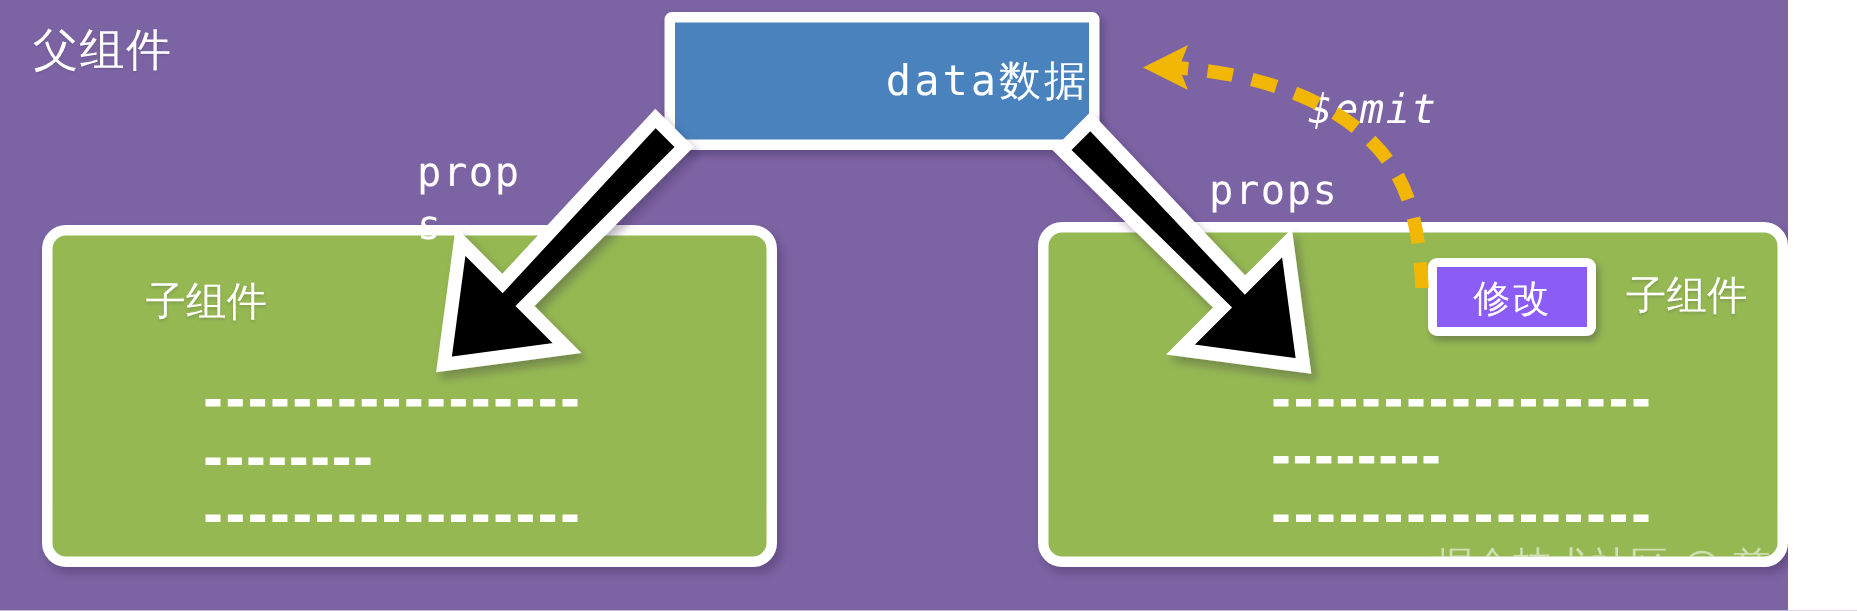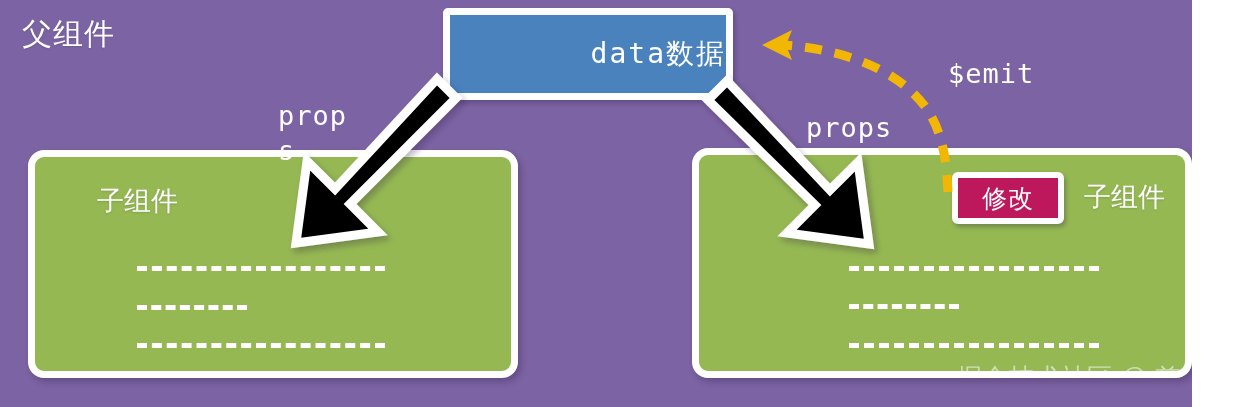--- a/index.html
+++ b/index.html
@@ -85,21 +85,21 @@
   }
 
   
   #modify-chip {
     position: absolute;
     left: 952px;
     top: 172px;
     width: 112px;
     height: 52px;
     box-sizing: border-box;
-    background: #be185d;
+    background: #8b5cf6;
     border: 6px solid #ffffff;
     border-radius: 6px;
     box-shadow: 2px 3px 4px rgba(40,25,60,0.30);
     display: flex;
     align-items: center;
     justify-content: center;
   }
   #modify-chip .label {
     font-size: 25px;
     color: #ffffff;
@@ -111,21 +111,21 @@
   .mono-label {
     position: absolute;
     font-family: "DejaVu Sans Mono", "Liberation Mono", monospace;
     font-size: 27px;
     line-height: 35px;
     color: #ffffff;
     letter-spacing: 1px;
   }
   #props-left  { left: 278px; top: 98px; width: 72px; word-break: break-all; }
   #props-right { left: 806px; top: 110px; white-space: nowrap; }
-  #emit-label  { left: 948px; top: 56px; white-space: nowrap; }
+  #emit-label  { left: 872px; top: 56px; white-space: nowrap; font-style: italic; }
 
   
   #overlay {
     position: absolute;
     left: 0; top: 0;
     width: 1238px;
     height: 407px;
     pointer-events: none;
   }
 

